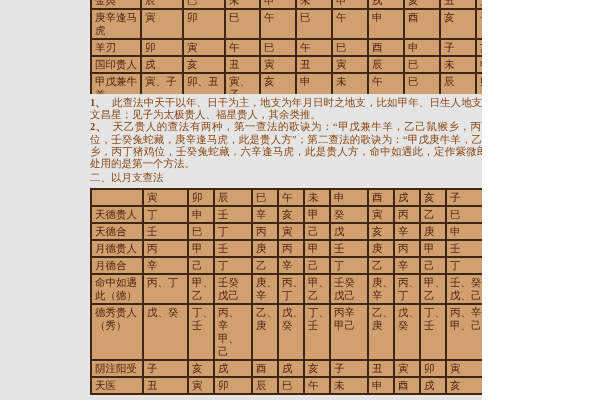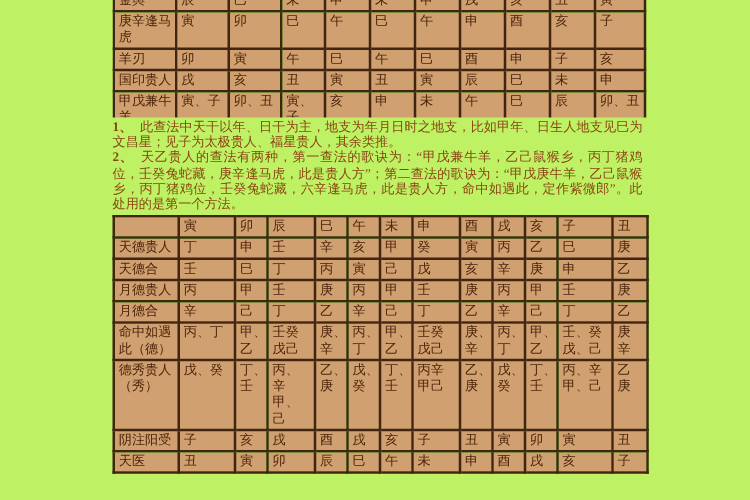--- a/index.html
+++ b/index.html
@@ -2,22 +2,22 @@
 <html><head>
 <meta charset="utf-8">
 <style>
   html,body{margin:0;padding:0;}
   body{
     width:600px;height:400px;overflow:hidden;
     background:#ffffff;
     font-family:"Liberation Serif","DejaVu Serif",serif;
   }
   .page{
-    position:relative;width:600px;height:400px;overflow:hidden;
-    background:#bef264;
+    position:relative;width:482px;height:400px;overflow:hidden;
+    background:#e5e5e5;
   }
   .content{
     position:absolute;left:90px;top:0;width:428px;
   }
   
   table{
     border-collapse:collapse;table-layout:fixed;
     font-size:10.5px;color:#4b2408;
   }
   td,th{
@@ -139,20 +139,21 @@
             </tr>
           </tbody>
       </table>
     </div>
 
     <div class="notes">
       <p><span class="num">1、</span><span>此查法中天干以年、日干为主，地支为年月日时之地支，比如甲年、日生人地支见巳为文昌星；见子为太极贵人、福星贵人，其余类推。</span></p>
       <p><span class="num">2、</span><span>天乙贵人的查法有两种，第一查法的歌诀为：“甲戊兼牛羊，乙己鼠猴乡，丙丁猪鸡位，壬癸兔蛇藏，庚辛逢马虎，此是贵人方”；第二查法的歌诀为：“甲戊庚牛羊，乙己鼠猴乡，丙丁猪鸡位，壬癸兔蛇藏，六辛逢马虎，此是贵人方，命中如遇此，定作紫微郎”。此处用的是第一个方法。</span></p>
     </div>
 
+    <div class="heading">二、以月支查法</div>
 
     <table id="month-table">
       <colgroup>
           <col style="width: 52px;">
           <col style="width: 45px;">
           <col style="width: 26px;">
           <col style="width: 38px;">
           <col style="width: 26px;">
           <col style="width: 26px;">
           <col style="width: 26px;">

